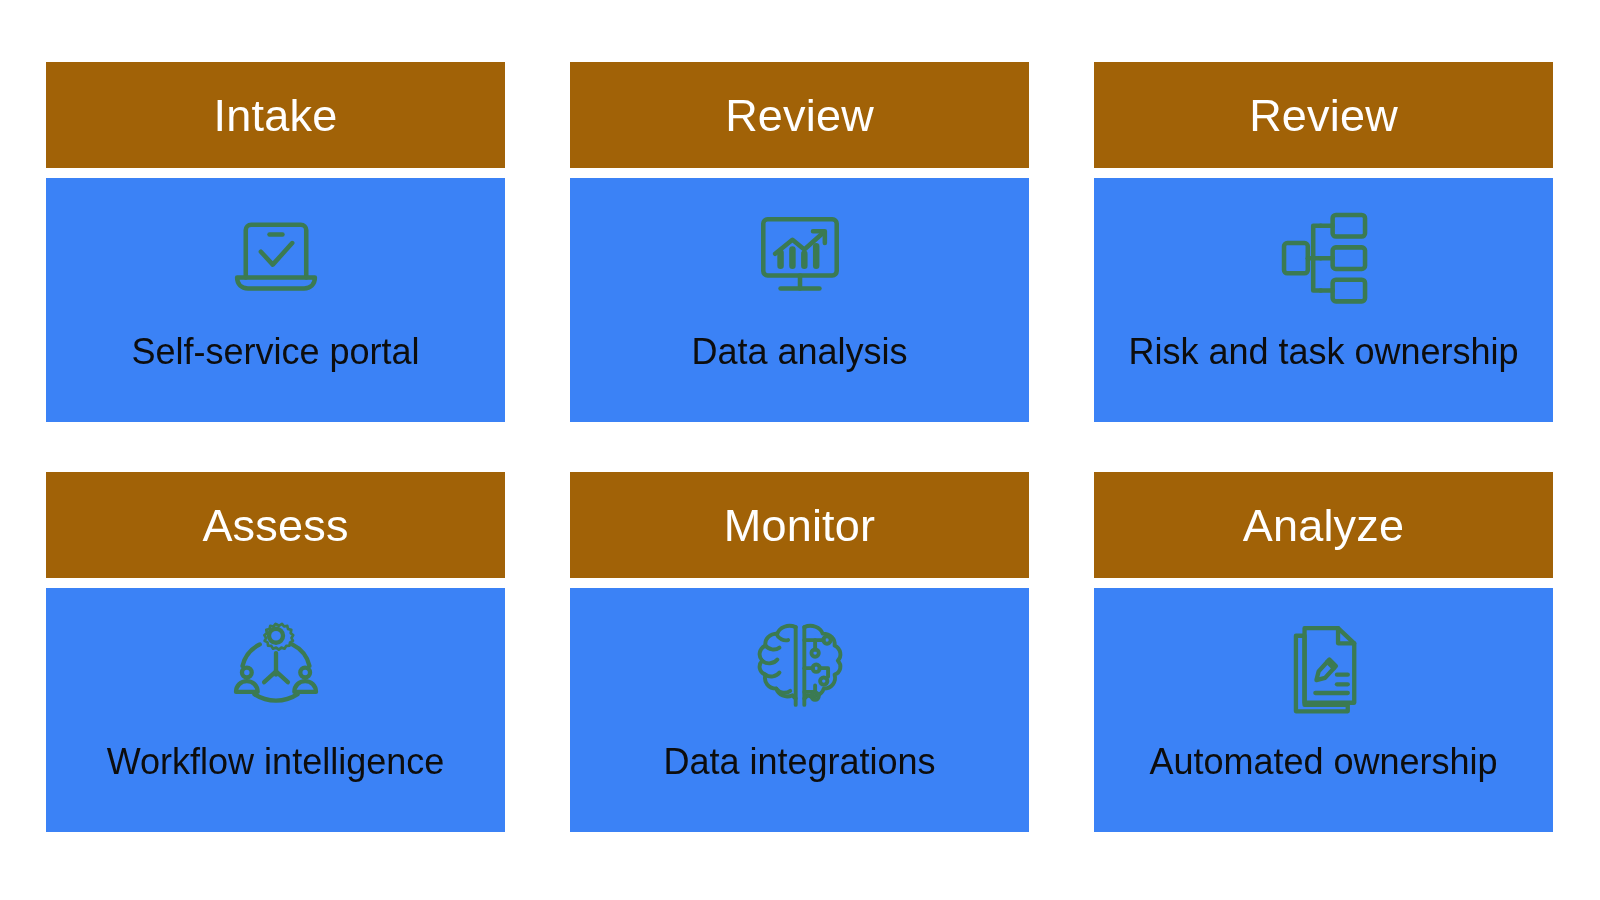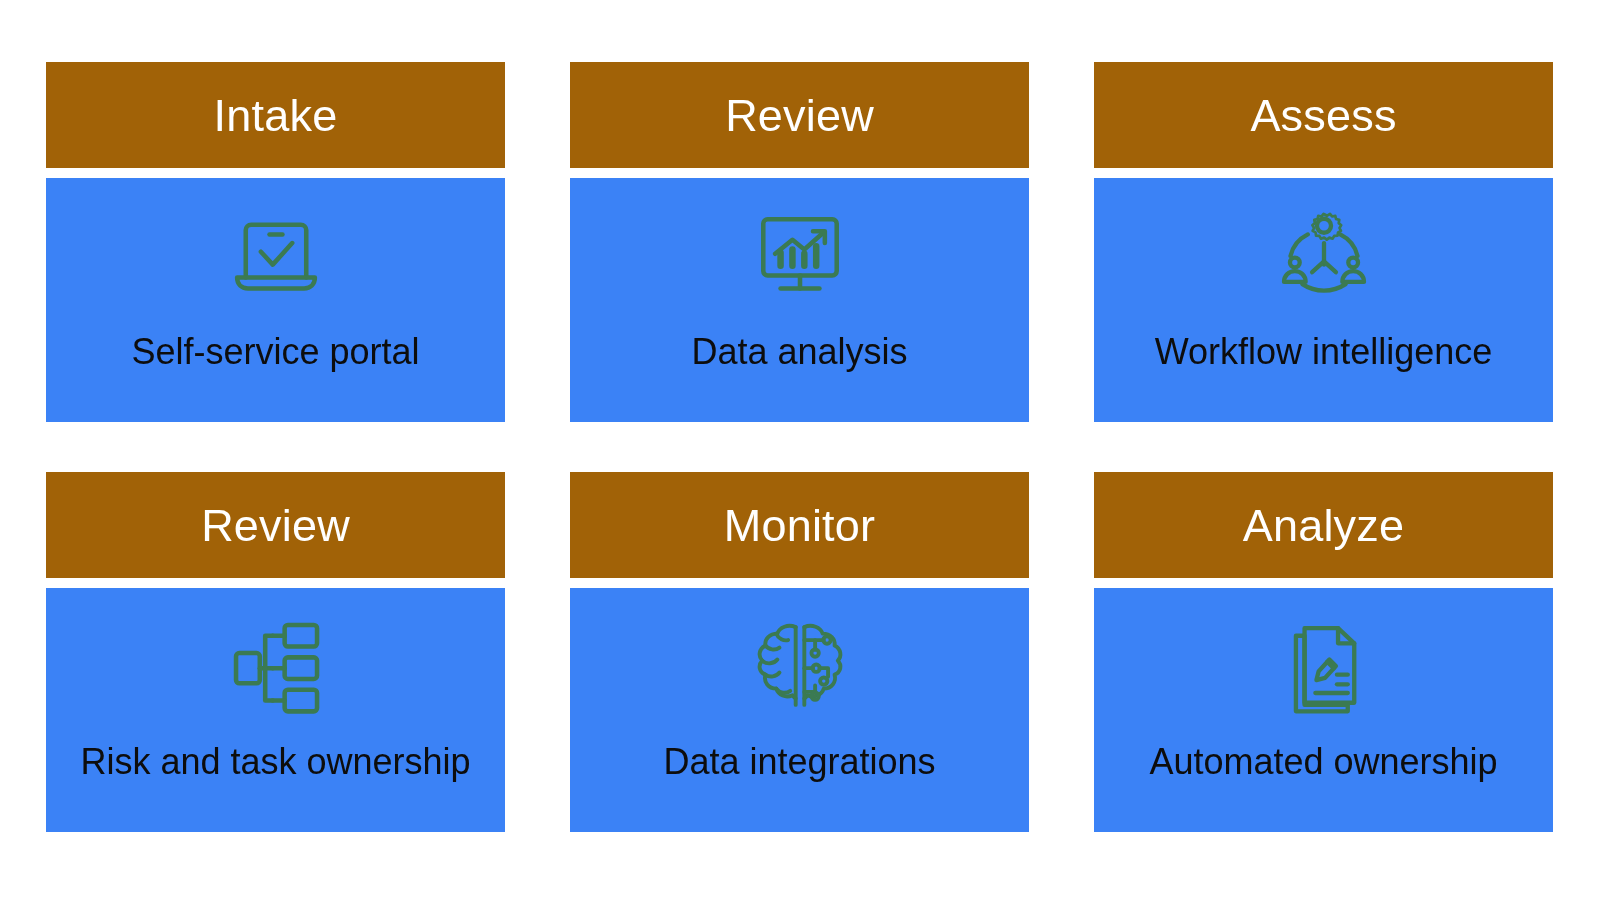--- a/index.html
+++ b/index.html
@@ -119,20 +119,43 @@
           <line x1="32" y1="80" x2="68" y2="80"></line>
           <path d="M27 48 L43 35 L54 44 L72 28"></path>
           <path d="M62 27 L73 27 L73 38"></path>
           <line x1="32" y1="59" x2="32" y2="47" stroke-width="6"></line>
           <line x1="43" y1="59" x2="43" y2="44" stroke-width="6"></line>
           <line x1="54" y1="59" x2="54" y2="48" stroke-width="6"></line>
           <line x1="65" y1="59" x2="65" y2="41" stroke-width="6"></line>
         </svg>
       </div>
       <div class="stage-label">Data analysis</div>
+    </div>
+  </div>
+
+  <div class="stage-card">
+    <div class="stage-header">
+      <span class="stage-title">Review</span>
+    </div>
+    <div class="stage-body">
+      <div class="stage-icon">
+        <svg viewBox="0 0 100 100" fill="none" stroke="#3B7A52" stroke-width="4.2" stroke-linecap="round" stroke-linejoin="round">
+          <rect x="13" y="38" width="22" height="28" rx="3"></rect>
+          <rect x="58" y="12" width="30" height="20" rx="3"></rect>
+          <rect x="58" y="42" width="30" height="20" rx="3"></rect>
+          <rect x="58" y="72" width="30" height="20" rx="3"></rect>
+          <path d="M35 52 H47"></path>
+          <path d="M47 22 H40 V52"></path>
+          <path d="M47 82 H40 V52"></path>
+          <path d="M47 22 H58"></path>
+          <path d="M47 52 H58"></path>
+          <path d="M47 82 H58"></path>
+        </svg>
+      </div>
+      <div class="stage-label">Risk and task ownership</div>
     </div>
   </div>
 
   <div class="stage-card">
     <div class="stage-header">
       <span class="stage-title">Assess</span>
     </div>
     <div class="stage-body">
       <div class="stage-icon">
         <svg viewBox="0 0 100 100" fill="none" stroke="#3B7A52" stroke-width="4" stroke-linecap="round" stroke-linejoin="round">
@@ -149,43 +172,20 @@
           <line x1="50" y1="55" x2="39" y2="65"></line>
           <line x1="50" y1="55" x2="61" y2="65"></line>
         </svg>
       </div>
       <div class="stage-label">Workflow intelligence</div>
     </div>
   </div>
 
   <div class="stage-card">
     <div class="stage-header">
-      <span class="stage-title">Review</span>
-    </div>
-    <div class="stage-body">
-      <div class="stage-icon">
-        <svg viewBox="0 0 100 100" fill="none" stroke="#3B7A52" stroke-width="4.2" stroke-linecap="round" stroke-linejoin="round">
-          <rect x="13" y="38" width="22" height="28" rx="3"></rect>
-          <rect x="58" y="12" width="30" height="20" rx="3"></rect>
-          <rect x="58" y="42" width="30" height="20" rx="3"></rect>
-          <rect x="58" y="72" width="30" height="20" rx="3"></rect>
-          <path d="M35 52 H47"></path>
-          <path d="M47 22 H40 V52"></path>
-          <path d="M47 82 H40 V52"></path>
-          <path d="M47 22 H58"></path>
-          <path d="M47 52 H58"></path>
-          <path d="M47 82 H58"></path>
-        </svg>
-      </div>
-      <div class="stage-label">Risk and task ownership</div>
-    </div>
-  </div>
-
-  <div class="stage-card">
-    <div class="stage-header">
       <span class="stage-title">Monitor</span>
     </div>
     <div class="stage-body">
       <div class="stage-icon">
         <svg viewBox="0 0 100 100" fill="none" stroke="#3B7A52" stroke-width="3.6" stroke-linecap="round" stroke-linejoin="round">
 
           <path d="M46 14 c-7-3-15 0-17 6 c-7 0-12 5-11 11 c-6 3-7 10-3 14 c-4 4-3 11 3 13 c-2 7 3 13 10 13 c2 6 9 9 15 6 c2 3 3 3 3 3"></path>
           <path d="M46 14 V86"></path>
           <path d="M28 20 c2 5 7 7 11 6"></path>
           <path d="M18 31 c3 4 9 5 13 2"></path>

